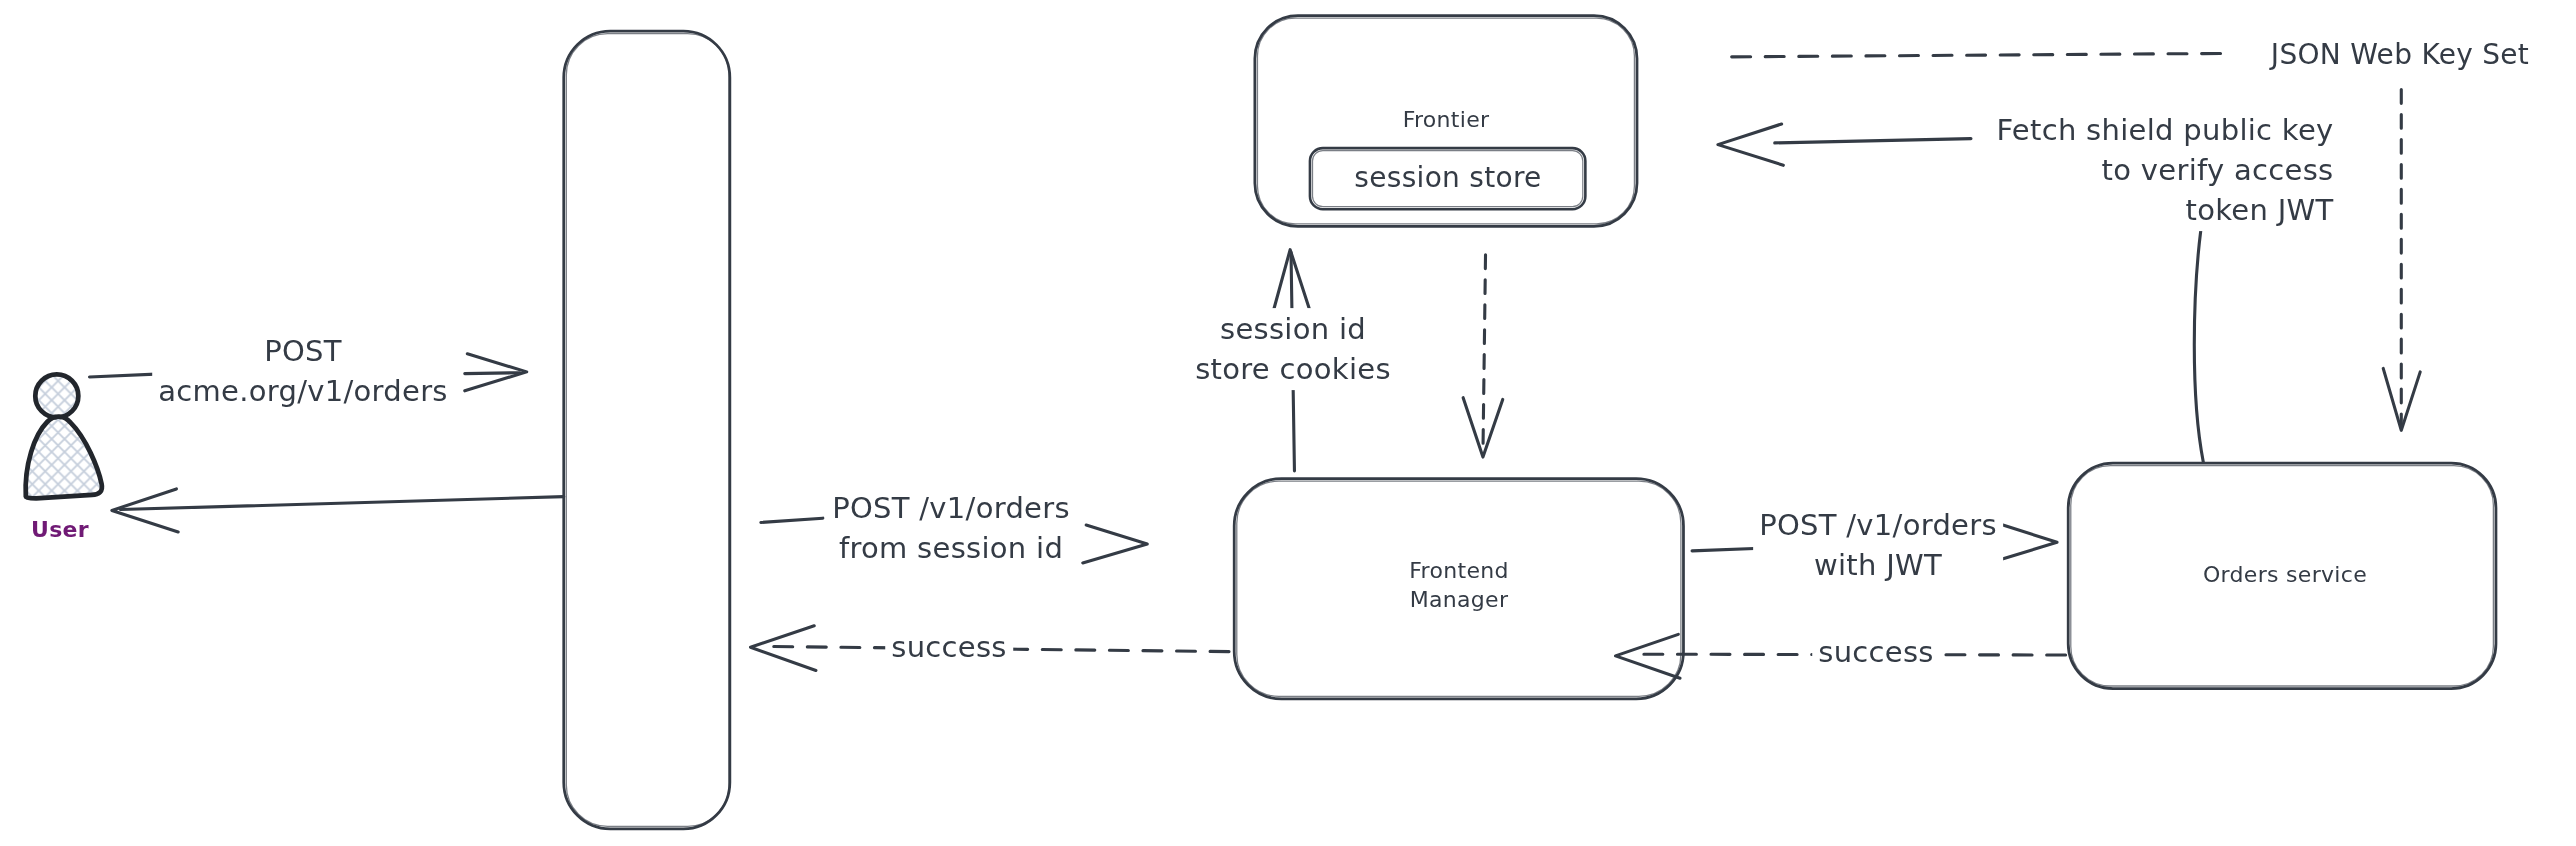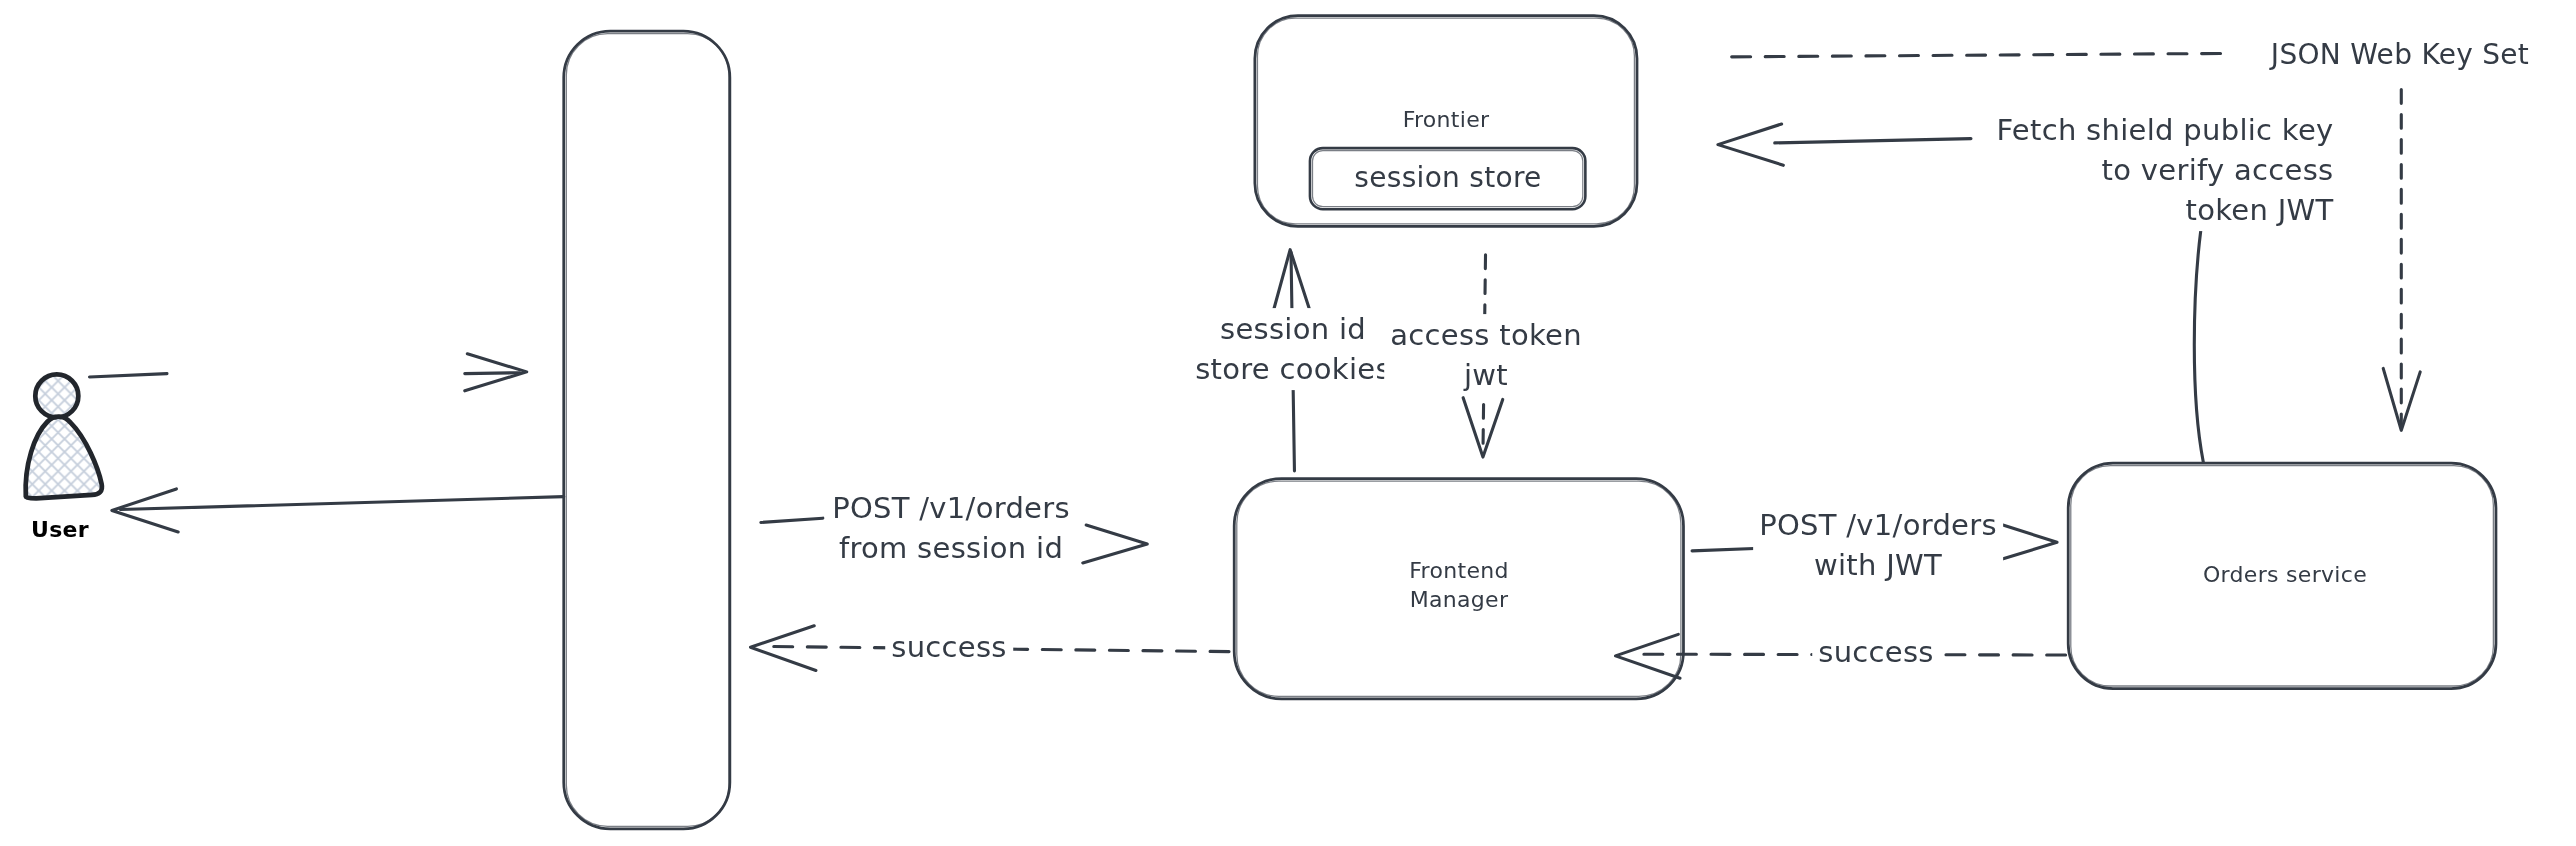--- a/index.html
+++ b/index.html
@@ -29,21 +29,21 @@
     transform:translate(-50%,-50%);
     text-align:center;
     font-size:22px;
     line-height:1.3;
     letter-spacing:0.3px;
     white-space:nowrap;
   }
   .wrap{white-space:normal;}
   #lb-title{width:151px;}
   #fm-title{width:194px;}
-  #user-title{font-weight:bold;color:#000000;}
+  #user-title{font-weight:bold;color:#701a75;}
   #jwks-label{font-size:28px;background:#ffffff;}
 </style>
 </head>
 <body>
 
 <div id="stage">
 
   <svg id="shapes" viewBox="0 0 2993 984">
     <defs>
       <pattern id="xhatch" width="15" height="15" patternUnits="userSpaceOnUse">
@@ -148,39 +148,39 @@
 
 
   <div class="ttl" style="left:1446px;top:120px;">Frontier</div>
 
   <div class="ttl" style="left:1448px;top:178px;font-size:28px;">session store</div>
 
   <div class="ttl wrap" id="fm-title" style="left:1459px;top:586px;">Frontend Manager</div>
 
   <div class="ttl" style="left:2285px;top:575px;">Orders service</div>
 
+  <div class="lbl" style="left:303px;top:371px;">
+    <span>POST</span>
+    <span>acme.org/v1/orders</span>
+  </div>
 
   <div class="lbl" style="left:951px;top:528px;">
     <span>POST /v1/orders</span>
     <span>from session id</span>
   </div>
 
   <div class="lbl" style="left:949px;top:647px;">
     <span>success</span>
   </div>
 
   <div class="lbl" style="left:1293px;top:349px;text-align:center;">
     <span>session id</span>
     <span>store cookies</span>
   </div>
 
-  <div class="lbl" style="left:1486px;top:355px;">
-    <span>access token</span>
-    <span>jwt</span>
-  </div>
 
   <div class="lbl" style="left:1878px;top:545px;">
     <span>POST /v1/orders</span>
     <span>with JWT</span>
   </div>
 
   <div class="lbl" style="left:1876px;top:652px;">
     <span>success</span>
   </div>
 

